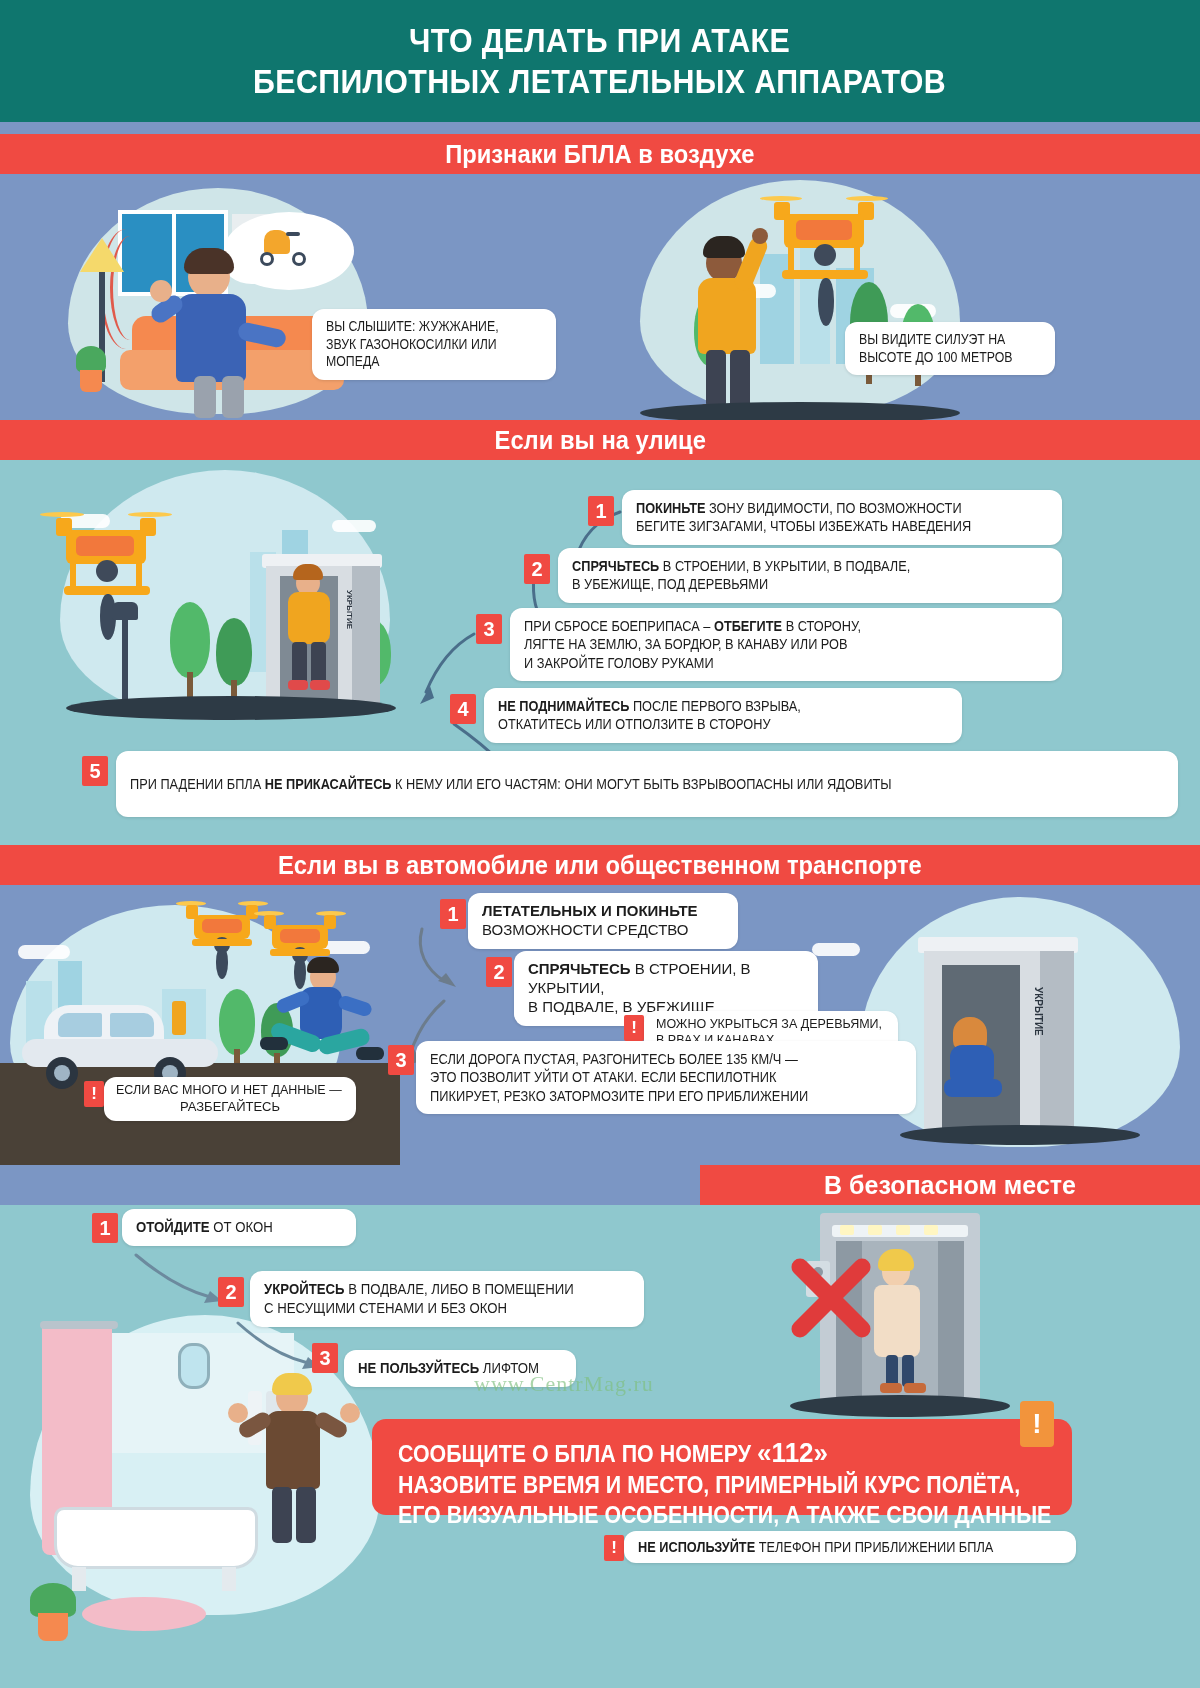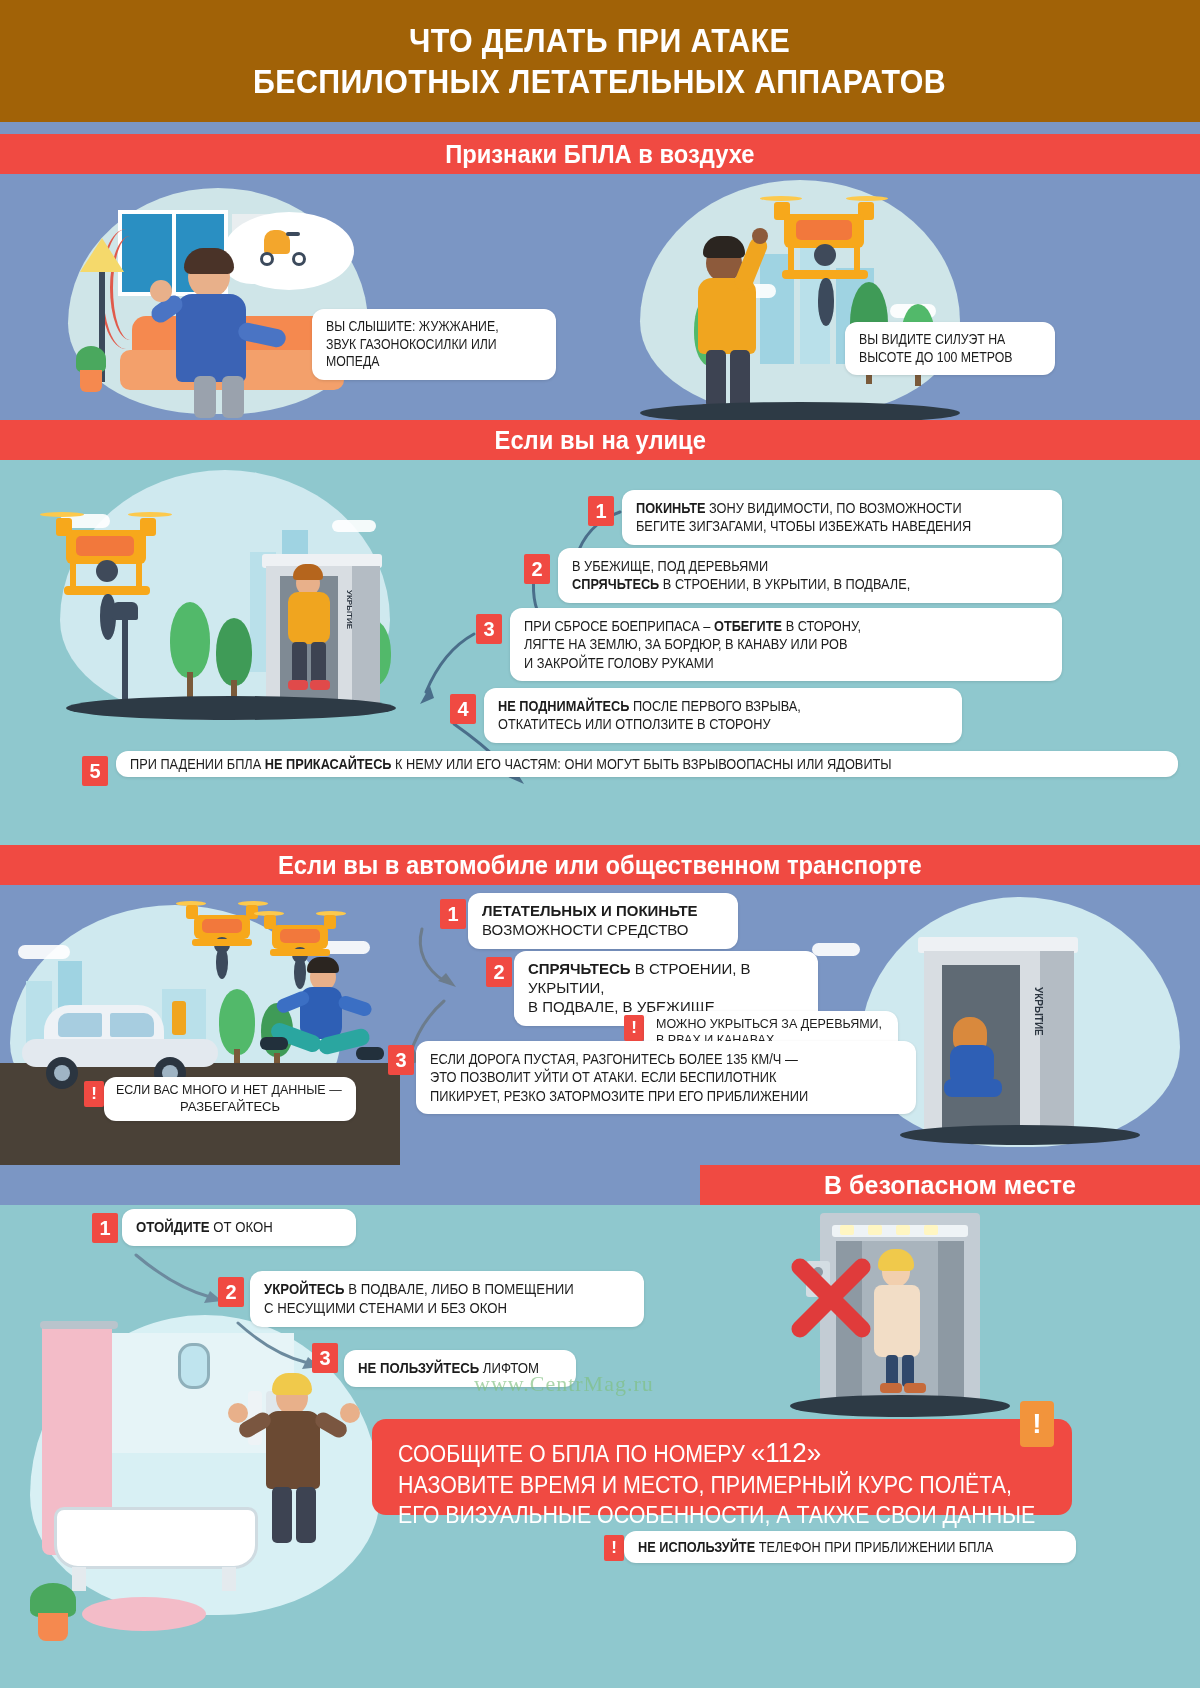--- a/index.html
+++ b/index.html
@@ -13,21 +13,21 @@
   .poster {
     position: relative;
     width: 1200px;
     height: 1688px;
     background: #7b96c4;
   }
 
   
   .header {
     position: absolute; left: 0; top: 0; width: 1200px; height: 122px;
-    background: #a16207;
+    background: #0f766e;
     display: flex; flex-direction: column;
     align-items: center; justify-content: center;
   }
   .header h1 {
     color: #ffffff;
     font-size: 33px;
     font-weight: bold;
     letter-spacing: 0.4px;
     line-height: 1.25;
     text-align: center;
@@ -117,21 +117,21 @@
   .pr { position:absolute; }
 
   .wm {
     position:absolute; color:#7fbf7f; font-size:22px; opacity:.65;
     font-family:"Liberation Serif", serif; letter-spacing:1px;
   }
 
   
   .banner112 {
     position:absolute; background:#f04a42; border-radius:14px;
-    color:#fff; font-weight:normal; line-height:1.3;
+    color:#fff; font-weight:bold; line-height:1.3;
     padding:16px 26px;
   }
   .banner112 .l { display:block; font-size:23px; transform:scaleX(0.93); transform-origin:left center; white-space:nowrap;}
   .banner112 .num112 { font-size:28px; }
 </style>
 </head>
 <body>
 
 <div class="poster">
 
@@ -319,39 +319,39 @@
     </svg>
 
     <div class="num num-sq" style="left:588px;top:36px;">1</div>
     <div class="bubble" style="left:622px;top:30px;width:440px;">
       <div style="font-size:14.5px;"><span class="cond-txt"><b>ПОКИНЬТЕ</b><span> ЗОНУ ВИДИМОСТИ, ПО ВОЗМОЖНОСТИ</span></span></div>
       <div style="font-size:14.5px;"><span class="cond-txt">БЕГИТЕ ЗИГЗАГАМИ, ЧТОБЫ ИЗБЕЖАТЬ НАВЕДЕНИЯ</span></div>
     </div>
 
     <div class="num num-sq" style="left:524px;top:94px;">2</div>
     <div class="bubble" style="left:558px;top:88px;width:504px;">
+      <div style="font-size:14.5px;"><span class="cond-txt"><b>СПРЯЧЬТЕСЬ</b><span> В СТРОЕНИИ, В УКРЫТИИ, В ПОДВАЛЕ,</span></span></div>
       <div style="font-size:14.5px;"><span class="cond-txt">В УБЕЖИЩЕ, ПОД ДЕРЕВЬЯМИ</span></div>
-      <div style="font-size:14.5px;"><span class="cond-txt"><b>СПРЯЧЬТЕСЬ</b><span> В СТРОЕНИИ, В УКРЫТИИ, В ПОДВАЛЕ,</span></span></div>
     </div>
 
     <div class="num num-sq" style="left:476px;top:154px;">3</div>
     <div class="bubble" style="left:510px;top:148px;width:552px;">
       <div style="font-size:14.5px;"><span class="cond-txt"><span>ПРИ СБРОСЕ БОЕПРИПАСА – </span><b>ОТБЕГИТЕ</b><span> В СТОРОНУ,</span></span></div>
       <div style="font-size:14.5px;"><span class="cond-txt">ЛЯГТЕ НА ЗЕМЛЮ, ЗА БОРДЮР, В КАНАВУ ИЛИ РОВ</span></div>
       <div style="font-size:14.5px;"><span class="cond-txt">И ЗАКРОЙТЕ ГОЛОВУ РУКАМИ</span></div>
     </div>
 
     <div class="num num-sq" style="left:450px;top:234px;">4</div>
     <div class="bubble" style="left:484px;top:228px;width:478px;">
       <div style="font-size:14.5px;"><span class="cond-txt"><b>НЕ ПОДНИМАЙТЕСЬ</b><span> ПОСЛЕ ПЕРВОГО ВЗРЫВА,</span></span></div>
       <div style="font-size:14.5px;"><span class="cond-txt">ОТКАТИТЕСЬ ИЛИ ОТПОЛЗИТЕ В СТОРОНУ</span></div>
     </div>
 
     <div class="num num-sq" style="left:82px;top:296px;">5</div>
-    <div class="bubble" style="left:116px;top:291px;width:1062px;padding:4px 14px;">
+    <div class="bubble" style="left:116px;top:291px;width:1062px;padding:24px 14px;">
       <div style="font-size:14.5px;"><span class="cond-txt"><span>ПРИ ПАДЕНИИ БПЛА </span><b>НЕ ПРИКАСАЙТЕСЬ</b><span> К НЕМУ ИЛИ ЕГО ЧАСТЯМ: ОНИ МОГУТ БЫТЬ ВЗРЫВООПАСНЫ ИЛИ ЯДОВИТЫ</span></span></div>
     </div>
   </div>
 
   <div class="bar bar-wide" style="top:845px;">
     <span>Если вы в автомобиле или общественном транспорте</span>
   </div>
 
   <div class="panel panel-car">
 

